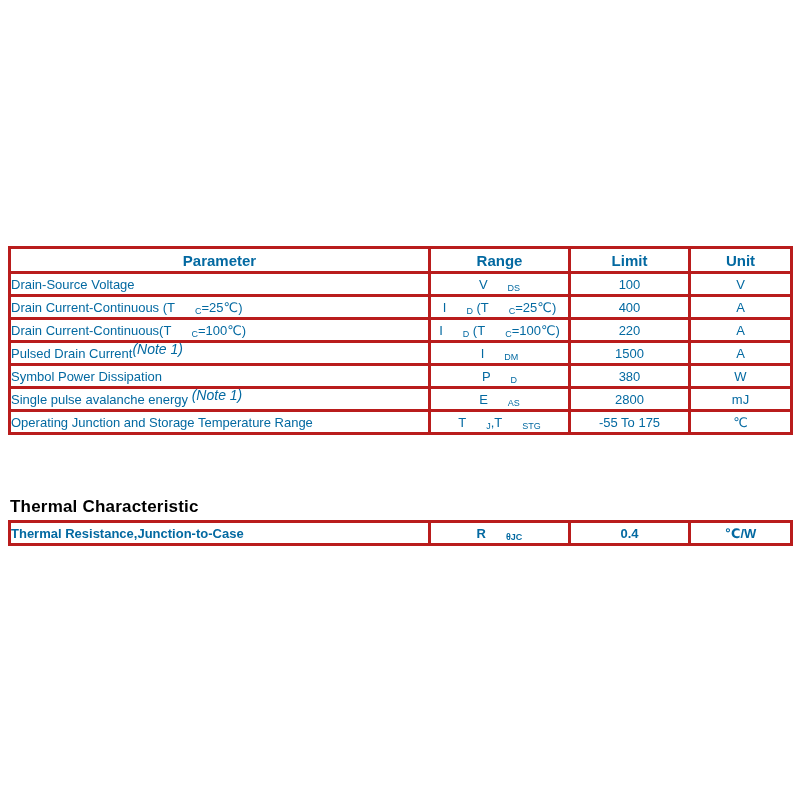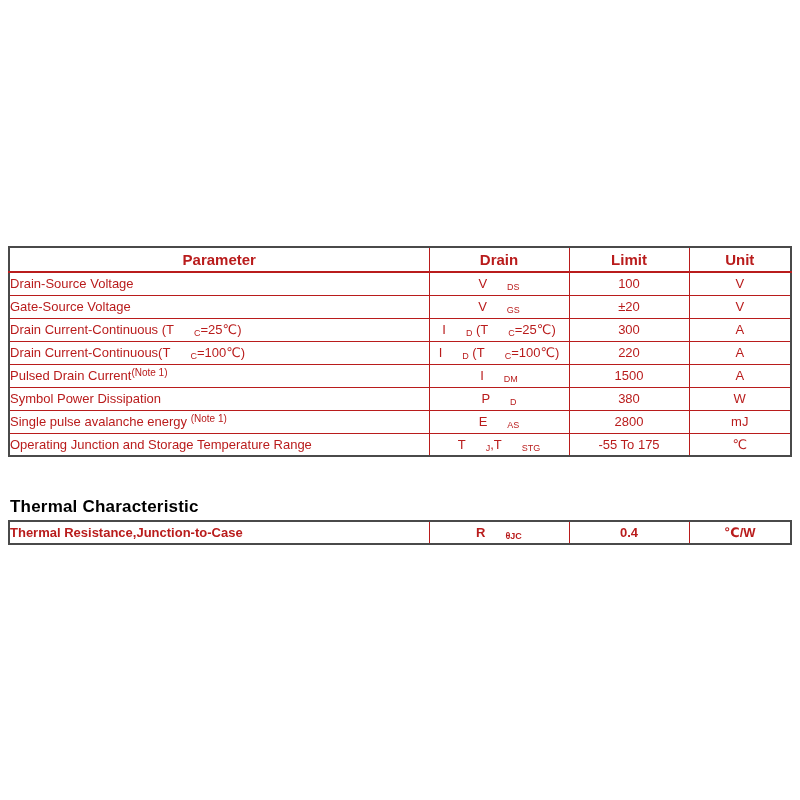--- a/index.html
+++ b/index.html
@@ -17,23 +17,23 @@
     position: absolute;
     left: 8px;
     width: 782px;
     border-collapse: collapse;
     table-layout: fixed;
     background: #ffffff;
   }
   table.spec.t1 { top: 246px; }
   table.spec.t2 { top: 520px; font-weight: bold; }
   table.spec th, table.spec td {
-    border: 1px solid #b91c1c;
+    border: 3px solid #b91c1c;
     font-size: 13px;
-    color: #b91c1c;
+    color: #0369a1;
     white-space: nowrap;
     overflow: hidden;
   }
   table.spec { border: 2px solid #4a4a4a; }
   table.spec th {
     height: 25px;
     font-size: 15px;
     font-weight: bold;
     text-align: center;
     border-bottom-width: 2px;
@@ -42,23 +42,24 @@
   td.param { text-align: left; padding-left: 0; }
   td.sym, td.lim, td.unit { text-align: center; }
   sub {
     font-size: 9px;
     line-height: 0;
     vertical-align: -2px;
     letter-spacing: 0;
     margin-left: 20px;
   }
   sup {
-    font-size: 10px;
+    font-size: 14px;
     line-height: 0;
     vertical-align: 4px;
+    font-style: italic;
   }
   .section-heading {
     position: absolute;
     left: 10px;
     top: 497px;
     font-size: 17px;
     font-weight: bold;
     color: #000000;
     letter-spacing: 0.2px;
   }
@@ -71,42 +72,36 @@
   <table class="spec t1">
     <colgroup>
       <col style="width:420px">
         <col style="width:140px">
         <col style="width:120px">
         <col style="width:102px">
     </colgroup>
     <thead>
       <tr>
         <th>Parameter</th>
-        <th>Drain</th>
+        <th>Range</th>
         <th>Limit</th>
         <th>Unit</th>
       </tr>
     </thead>
     <tbody>
       <tr>
         <td class="param">Drain-Source Voltage</td>
         <td class="sym">V<sub>DS</sub></td>
         <td class="lim">100</td>
         <td class="unit">V</td>
       </tr>
       <tr>
-        <td class="param">Gate-Source Voltage</td>
-        <td class="sym">V<sub>GS</sub></td>
-        <td class="lim">±20</td>
-        <td class="unit">V</td>
-      </tr>
-      <tr>
         <td class="param">Drain Current-Continuous (T<sub>C</sub>=25℃)</td>
         <td class="sym">I<sub>D</sub> (T<sub>C</sub>=25℃)</td>
-        <td class="lim">300</td>
+        <td class="lim">400</td>
         <td class="unit">A</td>
       </tr>
       <tr>
         <td class="param">Drain Current-Continuous(T<sub>C</sub>=100℃)</td>
         <td class="sym">I<sub>D</sub> (T<sub>C</sub>=100℃)</td>
         <td class="lim">220</td>
         <td class="unit">A</td>
       </tr>
       <tr>
         <td class="param">Pulsed Drain Current<sup>(Note 1)</sup></td>

